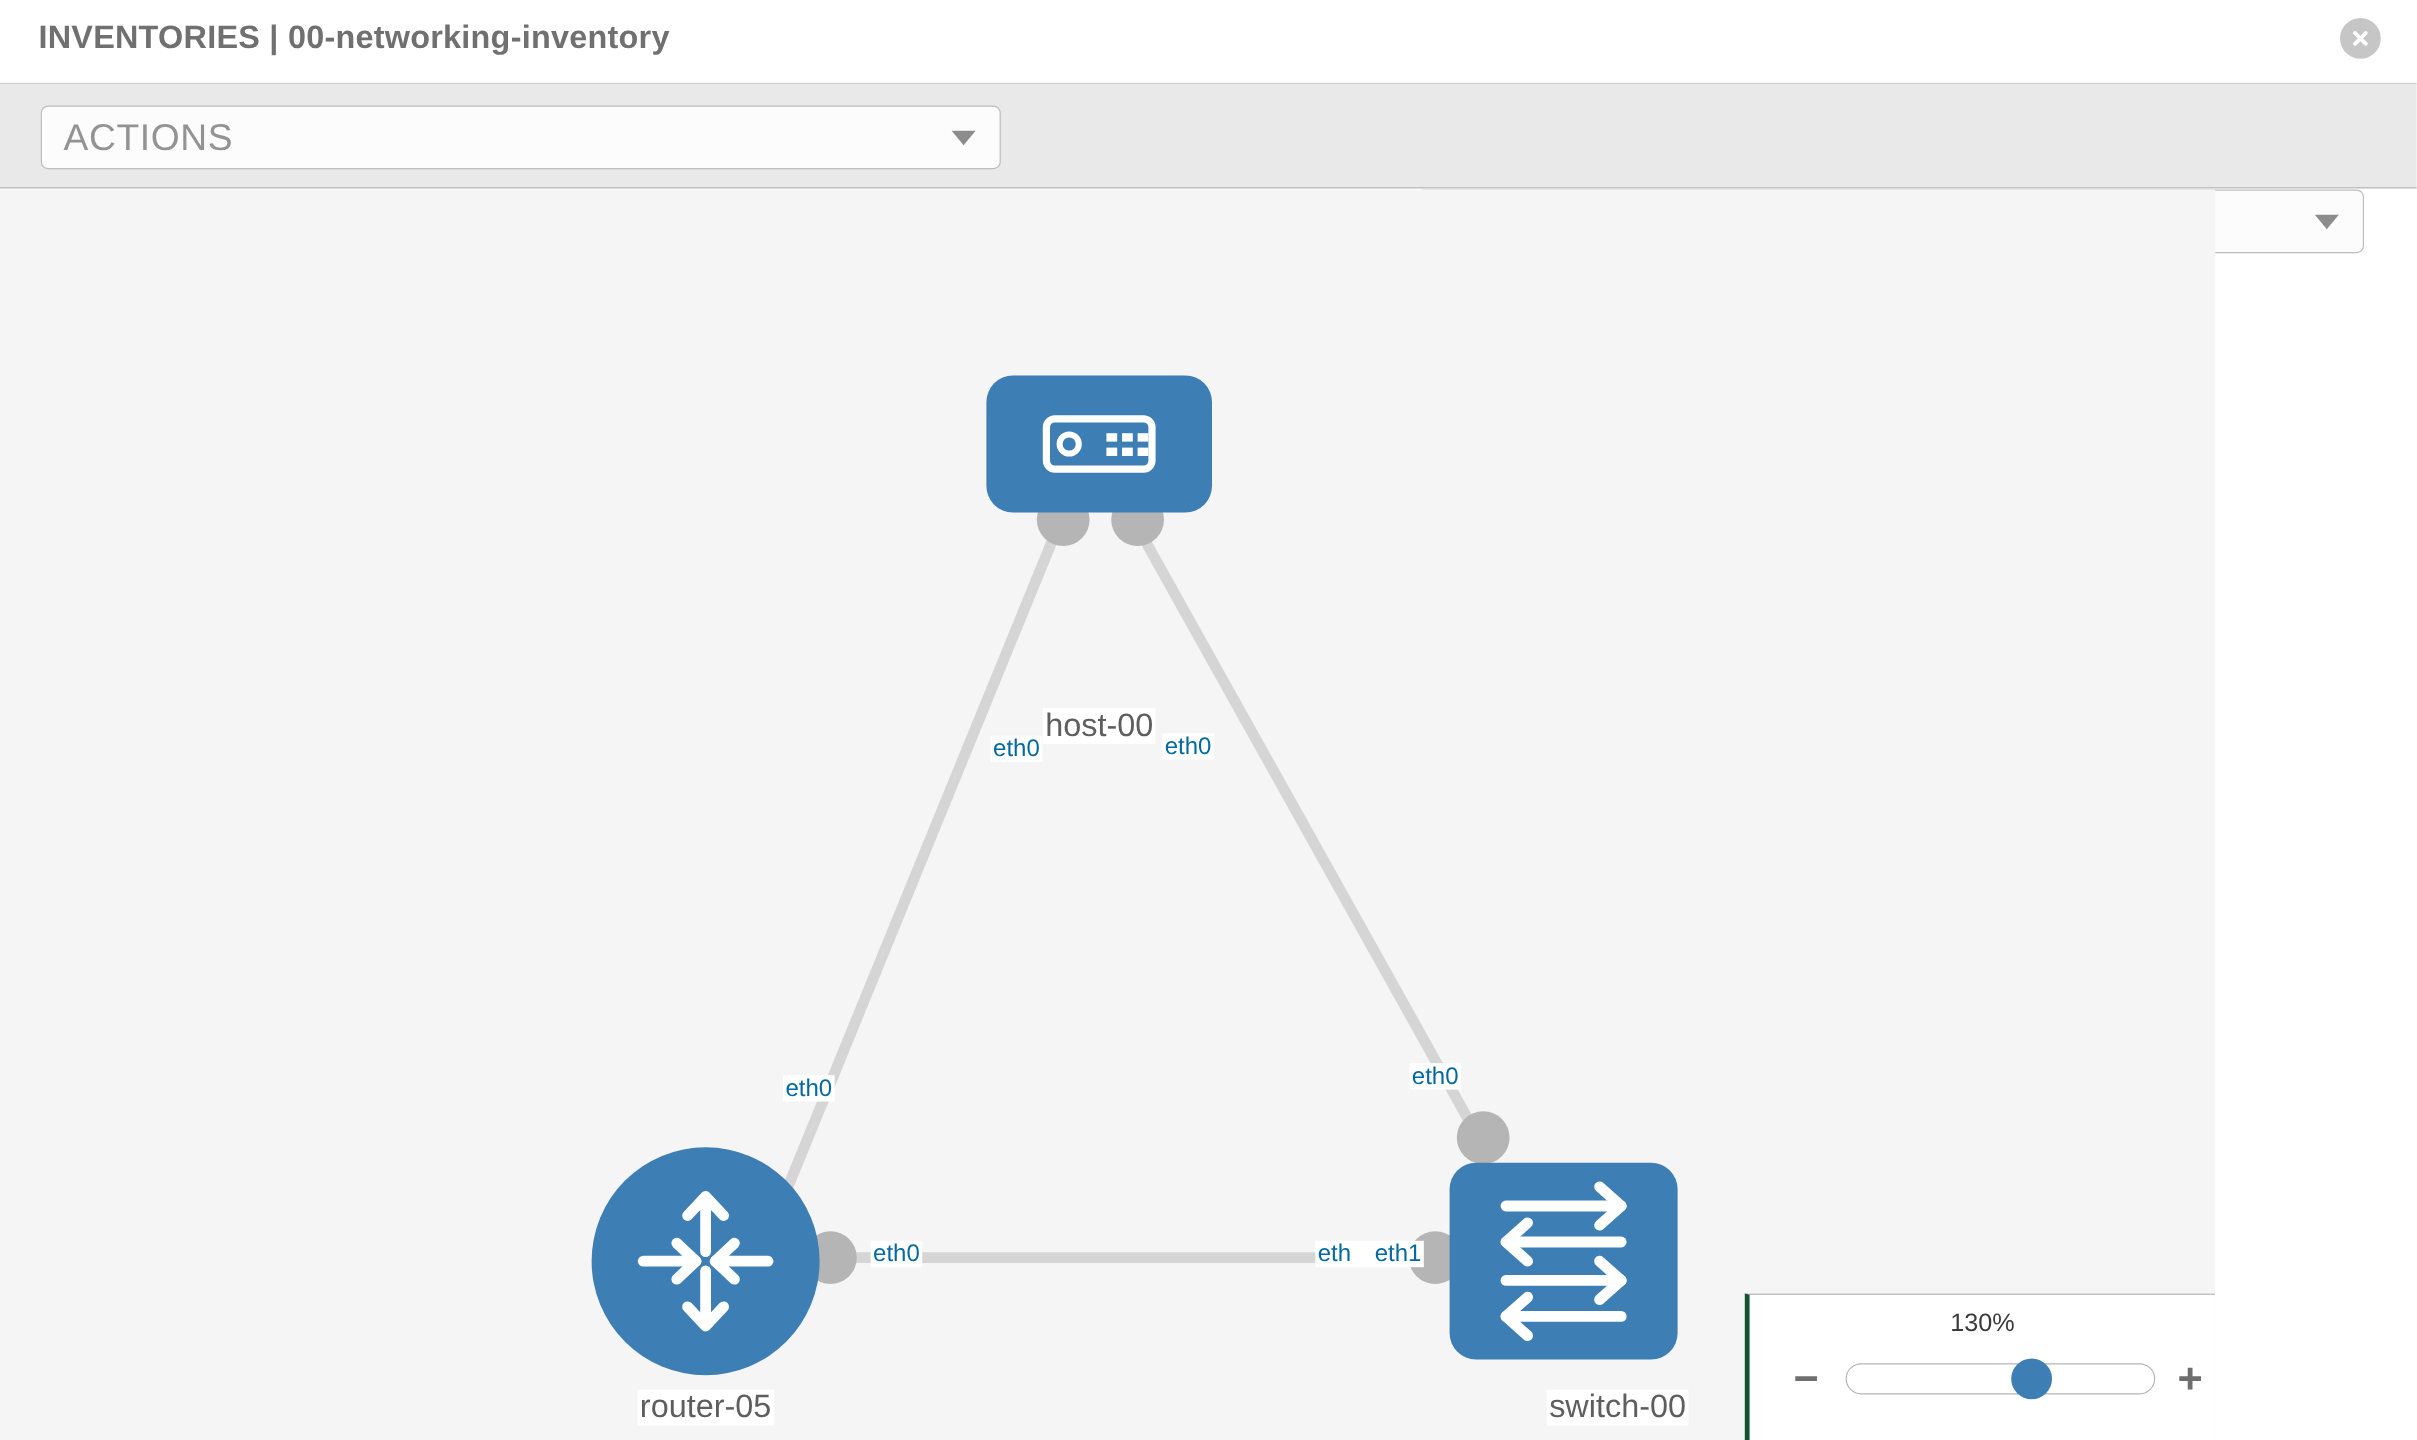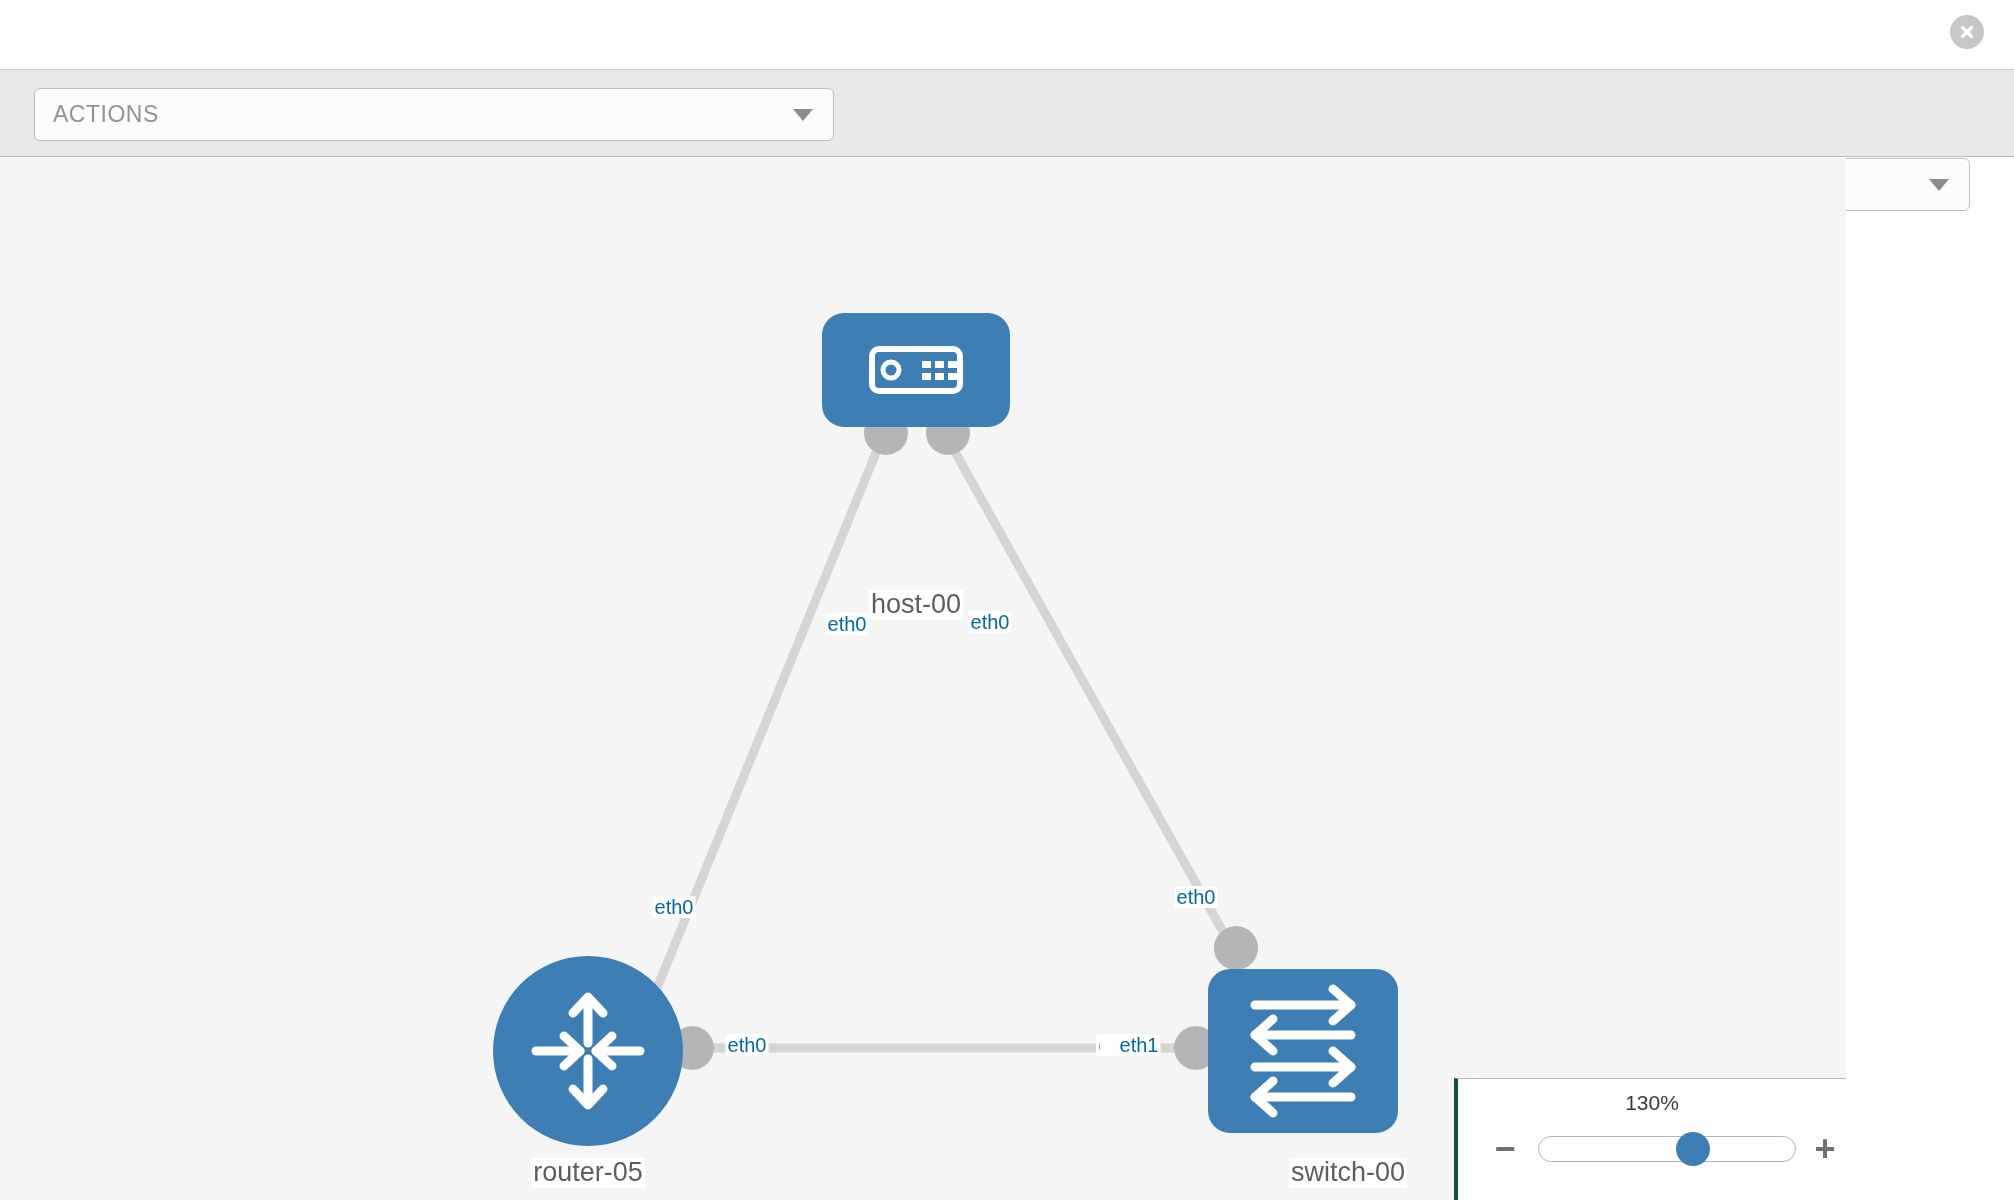--- a/index.html
+++ b/index.html
@@ -73,21 +73,21 @@
     height: 53px;
     background: #fcfcfc;
     border: 1px solid #bdbdbd;
     border-radius: 6px;
     display: flex;
     align-items: center;
     cursor: pointer;
   }
   .actions-label {
     margin-left: 18px;
-    font-size: 23px;
+    font-size: 31px;
     color: #939393;
     letter-spacing: 0.5px;
   }
   .caret {
     position: absolute;
     right: 20px;
     top: 50%;
     transform: translateY(-50%);
     width: 0; height: 0;
     border-left: 10px solid transparent;
@@ -235,20 +235,21 @@
     transform: translate(-50%, -50%);
     cursor: grab;
   }
 </style>
 </head>
 <body>
 
 <div id="app">
 
   <div class="header">
+    <div class="page-title">INVENTORIES | 00-networking-inventory</div>
     <div class="close-btn">
       <svg width="20" height="20" viewBox="0 0 20 20" aria-hidden="true">
         <path d="M5.5 5.5 L14.5 14.5 M14.5 5.5 L5.5 14.5" stroke="#ffffff" stroke-width="3.2" stroke-linecap="round"></path>
       </svg>
     </div>
   </div>
 
   <div class="toolbar">
 
     <div class="actions-select">
@@ -341,21 +342,21 @@
     <div id="labels-layer">
         <div class="node-label" style="left: 916px; top: 432px;">host-00</div>
         <div class="node-label" style="left: 588px; top: 1000px;">router-05</div>
         <div class="node-label" style="left: 1303px; top: 1000px; margin-left: 45px;">switch-00</div>
         <div class="iface-label" style="left: 847px; top: 455px;">eth0</div>
         <div class="iface-label" style="left: 674px; top: 738px;">eth0</div>
         <div class="iface-label" style="left: 990px; top: 453px;">eth0</div>
         <div class="iface-label" style="left: 1196px; top: 728px;">eth0</div>
         <div class="iface-label" style="left: 1112px; top: 876px;">eth</div>
         <div class="iface-label" style="left: 747px; top: 876px;">eth0</div>
-        <div class="iface-label" style="left: 1130px; top: 876px; padding-left: 20px;">eth1</div>
+        <div class="iface-label" style="left: 1156px; top: 876px; padding-left: 20px;">eth1</div>
       </div>
 
     <div class="zoom-panel">
       <div class="zoom-value">130%</div>
       <div class="zoom-row">
         <div class="zoom-minus">−</div>
         <div class="zoom-track" id="zoom-track">
           <div class="zoom-thumb" id="zoom-thumb" style="left: 153.6px;"></div>
         </div>
         <div class="zoom-plus">+</div>

